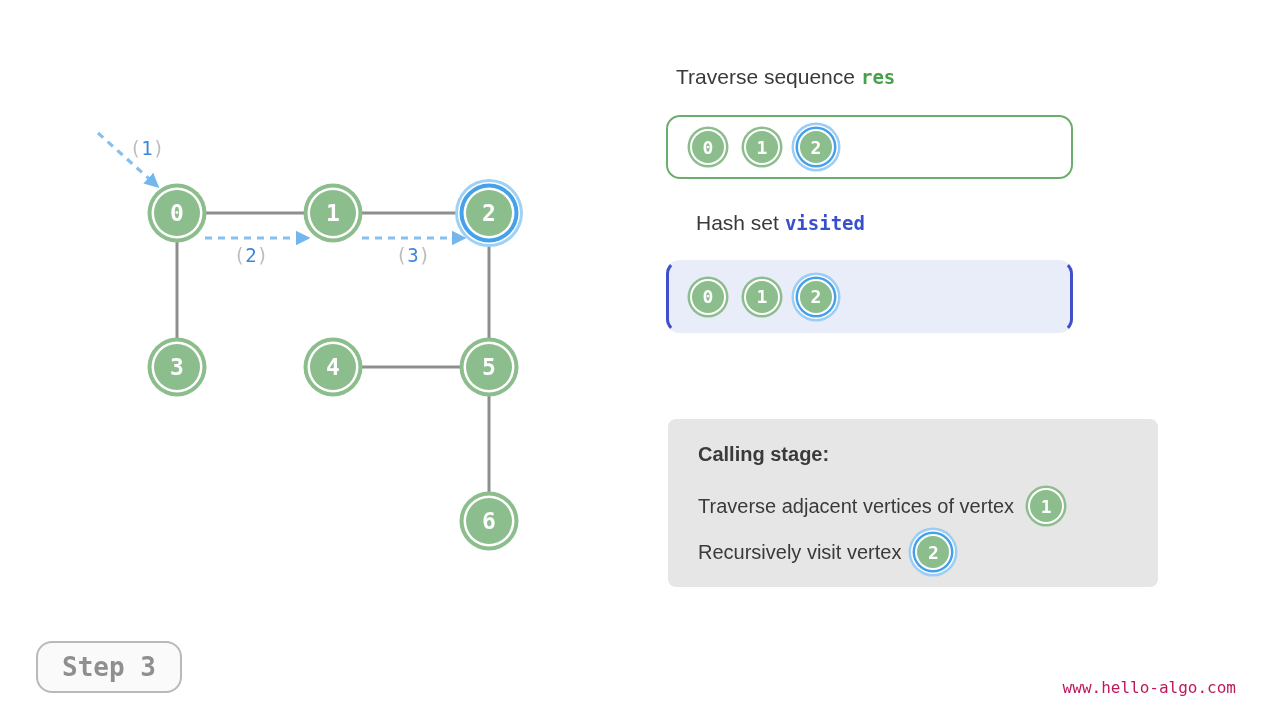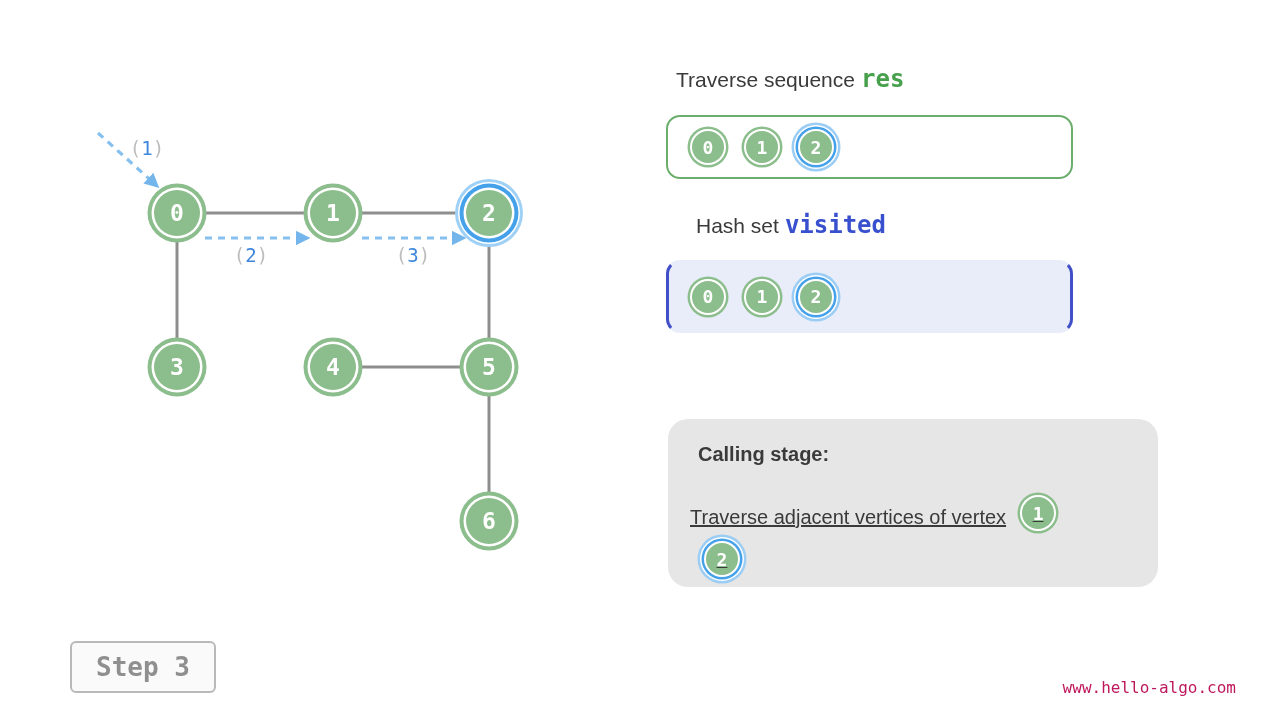--- a/index.html
+++ b/index.html
@@ -32,21 +32,21 @@
     position:absolute;transform:translate(-50%,-50%);
     font:19px "DejaVu Sans Mono",monospace;white-space:nowrap;
   }
   .alabel .paren{color:#BDBDBD;}
   .alabel .num{color:#3F87DC;}
   .l1{left:147px;top:148px}.l2{left:251px;top:255px}.l3{left:413px;top:255px}
 
   
   .heading{position:absolute;font-size:21px;color:#3A3A3A;white-space:nowrap;}
   .heading code{
-    font-family:"DejaVu Sans Mono",monospace;font-weight:bold;font-size:24px;margin-left:6px;text-align:right;
+    font-family:"DejaVu Sans Mono",monospace;font-weight:bold;font-size:19px;margin-left:6px;text-align:right;
   }
   .res-heading{left:676px;top:65px;}
   .res-heading code{color:#47A04B;}
   .visited-heading{left:676px;top:211px;margin-left:20px;}
   .visited-heading code{color:#3850CE;}
 
   .chip{
     width:32px;height:32px;border-radius:50%;flex:0 0 auto;
     background:#8CBD8C;
     box-shadow:0 0 0 2px #ffffff,0 0 0 4.5px #8CBD8C;
@@ -66,40 +66,40 @@
   .visited-box{
     position:absolute;left:666px;top:260px;width:407px;height:73px;
     background:#E9EDF9;border:3px solid transparent;
     border-left-color:#4150C8;border-right-color:#4150C8;
     border-radius:14px;box-sizing:border-box;
     display:flex;align-items:center;padding-left:23px;gap:22px;
   }
 
   .calling{
     position:absolute;left:668px;top:419px;width:490px;height:168px;
-    background:#E6E6E6;border-radius:20px;
+    background:#E6E6E6;border-radius:8px;
   }
   .calling-title{
     position:absolute;left:30px;top:24px;
     font-size:20px;font-weight:bold;color:#3A3A3A;
   }
   .calling-row{
-    position:absolute;left:22px;height:46px;
-    display:flex;align-items:flex-end;
-    font-size:20px;color:#3A3A3A;white-space:nowrap;text-decoration:underline;
+    position:absolute;left:30px;height:46px;
+    display:flex;align-items:center;
+    font-size:20px;color:#3A3A3A;white-space:nowrap;
   }
   .row1{top:64px}.row2{top:110px}
   .calling-row .chip{margin-left:16px;}
 
   
   .step{
     position:absolute;left:36px;top:641px;width:146px;height:52px;
-    border:2px solid #B9B9B9;border-radius:6px;background:#FAFAFA;
+    border:2px solid #B9B9B9;border-radius:16px;background:#FAFAFA;
     box-sizing:border-box;display:flex;align-items:center;justify-content:center;
-    font:bold 26px "DejaVu Sans Mono",monospace;color:#8F8F8F;margin-left:34px;
+    font:bold 26px "DejaVu Sans Mono",monospace;color:#8F8F8F;
   }
   .watermark{
     position:absolute;right:44px;top:678px;
     font:16px "DejaVu Sans Mono",monospace;color:#be185d;
   }
 </style>
 </head>
 <body>
 
 <div class="stage">
@@ -183,20 +183,21 @@
 
   <div class="calling">
     <div class="calling-title">Calling stage:</div>
     <div class="calling-row row1">
       <span>Traverse adjacent vertices of vertex</span>
       <div class="chip">
           <span>1</span>
         </div>
     </div>
     <div class="calling-row row2">
+      <span>Recursively visit vertex</span>
       <div class="chip hl">
           <span>2</span>
         </div>
     </div>
   </div>
 
   <div class="step">Step 3</div>
   <div class="watermark">www.hello-algo.com</div>
 
 </div>

